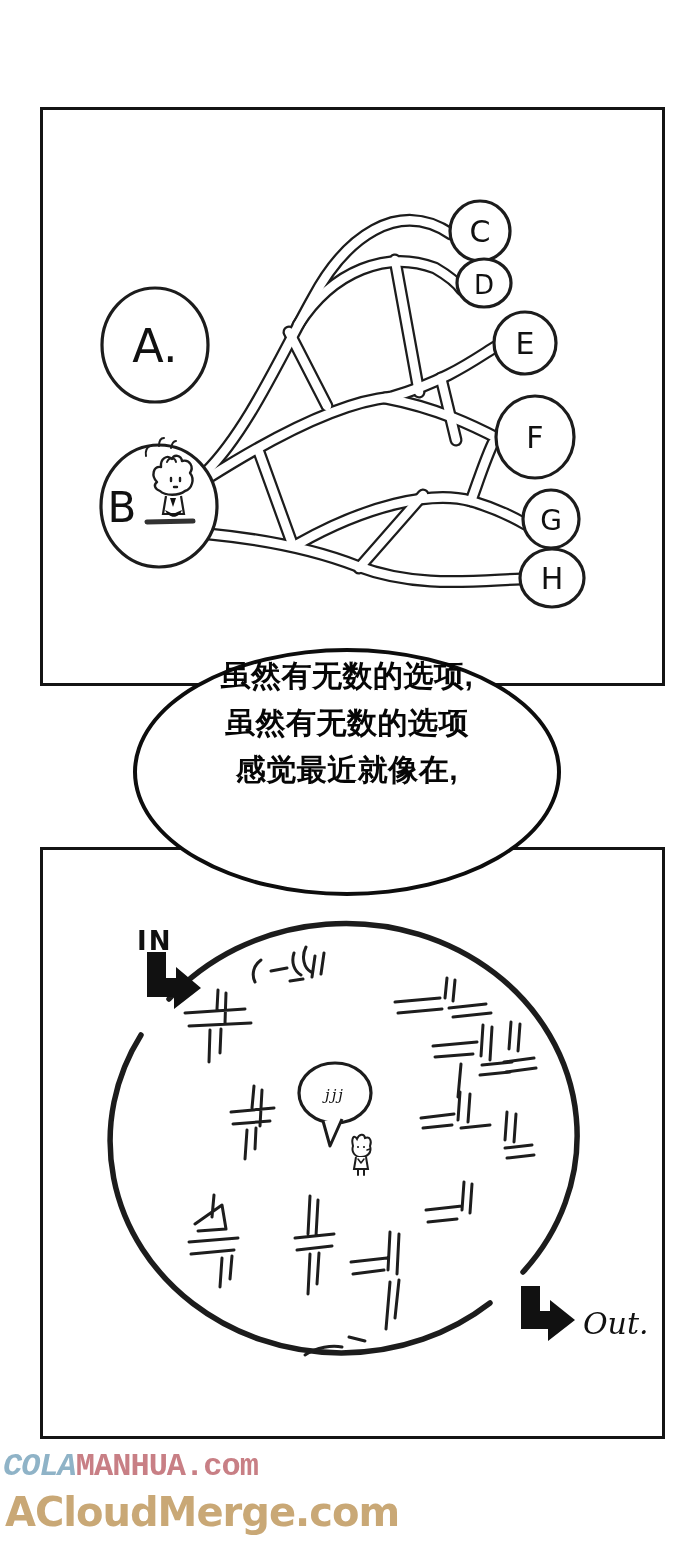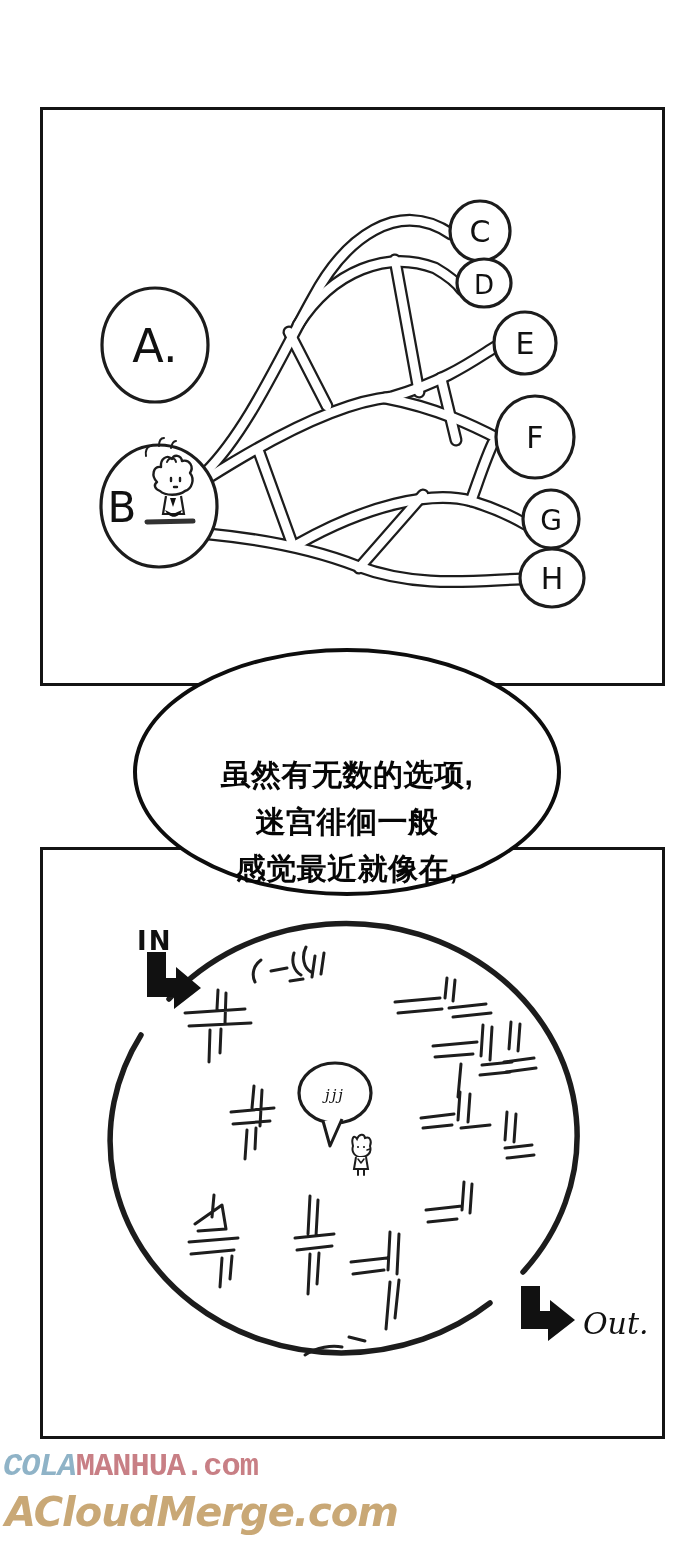--- a/index.html
+++ b/index.html
@@ -12,37 +12,37 @@
     box-sizing:border-box;z-index:1;
   }
   #panel-top{left:40px;top:107px;width:625px;height:579px;}
   #panel-bottom{left:40px;top:847px;width:625px;height:592px;}
   .panel svg{display:block;width:100%;height:100%;}
 
   .bubble{
     position:absolute;left:133px;top:648px;width:428px;height:248px;
     background:#ffffff;border:4px solid #0d0d0d;border-radius:50%;
     box-sizing:border-box;z-index:5;
-    display:flex;align-items:flex-end;justify-content:center;
+    display:flex;align-items:flex-start;justify-content:center;
   }
   .bubble-text{
     text-align:center;font-weight:bold;font-size:30px;line-height:47px;
     color:#060606;letter-spacing:0.5px;
     font-family:"Liberation Sans","DejaVu Sans",sans-serif;
   }
 
   .wm{position:absolute;z-index:2;white-space:nowrap;}
   #wm-line1{
     left:3px;top:1448px;font-family:Liberation Mono, monospace;
     font-weight:bold;font-size:32px;letter-spacing:-1px;text-align:center;
   }
   #wm-line1 .cola{font-style:italic;}
   #wm-line2{
     left:5px;top:1489px;font-family:"DejaVu Sans","Liberation Sans",sans-serif;
-    font-weight:bold;font-style:italic;font-size:40px;letter-spacing:-1px;
+    font-weight:bold;font-size:40px;letter-spacing:-1px;
   }
 
   .ink{stroke:#1c1c1c;fill:none;stroke-linecap:round;stroke-linejoin:round;}
   .corr-b{stroke:#1c1c1c;stroke-width:13;fill:none;stroke-linecap:round;stroke-linejoin:round;}
   .corr-w{stroke:#ffffff;stroke-width:8.5;fill:none;stroke-linecap:round;stroke-linejoin:round;}
   .node{fill:#ffffff;stroke:#1c1c1c;stroke-width:3.2;}
   .nlabel{fill:#111;font-family:"DejaVu Sans",sans-serif;}
   .frag{stroke:#1d1d1d;stroke-width:3;fill:none;stroke-linecap:round;stroke-linejoin:round;}
 </style>
 </head>
@@ -114,21 +114,21 @@
       <path d="M 127,388 L 130,397 L 133,388 Z" fill="#111111"></path>
       <path d="M 122,400 C 126,409 136,409 139,400 L 130,404 Z" fill="#111111"></path>
       <path class="ink" stroke-width="5" d="M 104,412 L 150,411" opacity="0.9"></path>
     </g>
   </svg>
 </div>
 
 <div class="bubble">
   <div class="bubble-text">
     <div>虽然有无数的选项,</div>
-    <div>迷宫徘徊一般</div>
+    <div>虽然有无数的选项</div>
     <div>感觉最近就像在,</div>
   </div>
 </div>
 
 <div class="panel" id="panel-bottom">
   <svg viewBox="0 0 619 586">
 
     <g>
       <path class="ink" stroke-width="5.5" d="M 126,149 A 231 212 0 0 1 480,422"></path>
       <path class="ink" stroke-width="5.5" d="M 447,453 A 231 212 0 0 1 98,185"></path>

